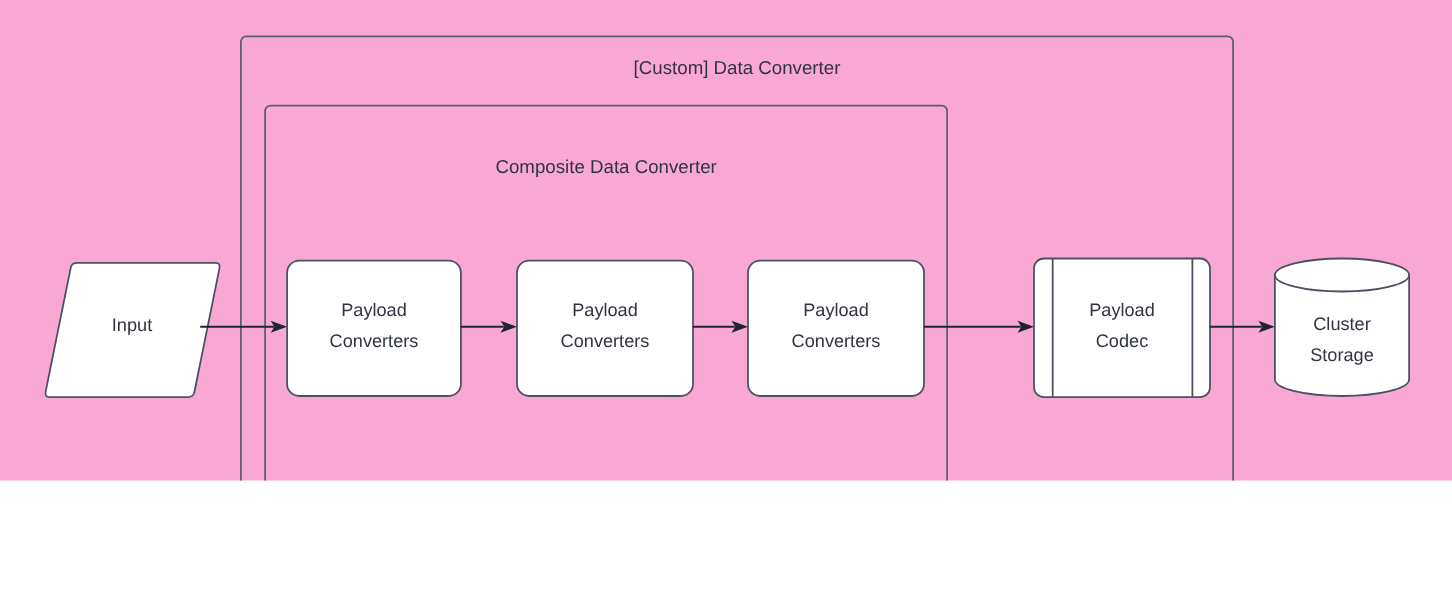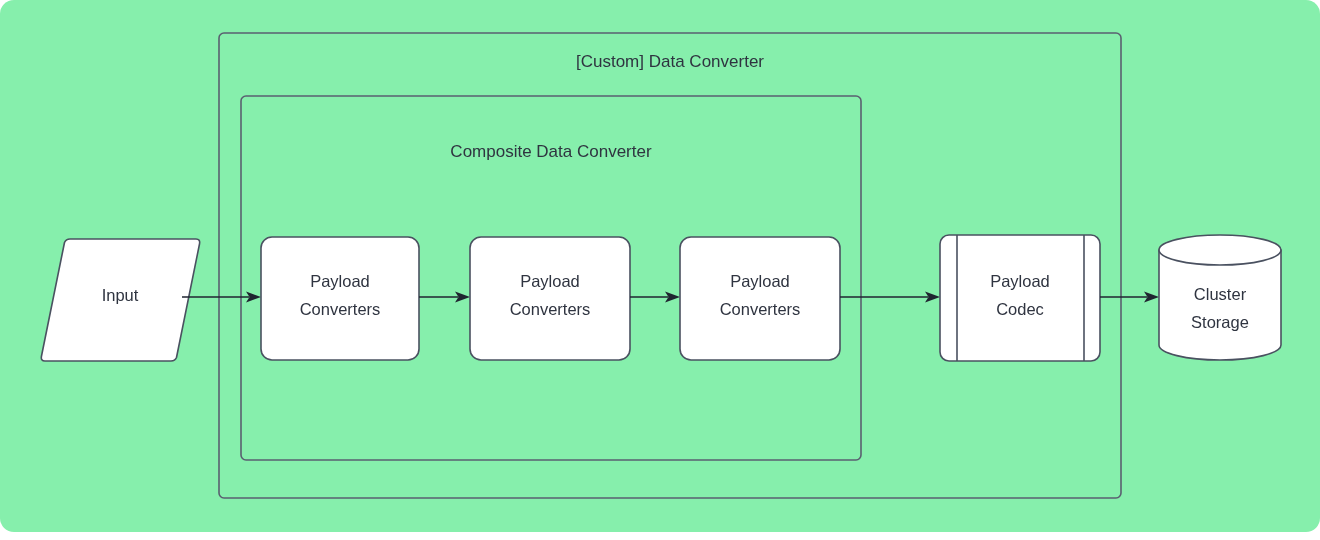--- a/index.html
+++ b/index.html
@@ -3,25 +3,24 @@
 <meta charset="utf-8">
 <style>
   html, body {
     margin: 0;
     padding: 0;
     background: #ffffff;
   }
   #canvas {
     position: relative;
     width: 1320px;
-    height: 532px;
-    background: #86efac;
+    height: 437px;
+    background: #f9a8d4;
     font-family: "Liberation Sans", sans-serif;
     overflow: hidden;
-    border-radius: 14px;
   }
   #diagram-svg {
     position: absolute;
     left: 0;
     top: 0;
     width: 1320px;
     height: 540px;
   }
   .shape-stroke {
     fill: #ffffff;

